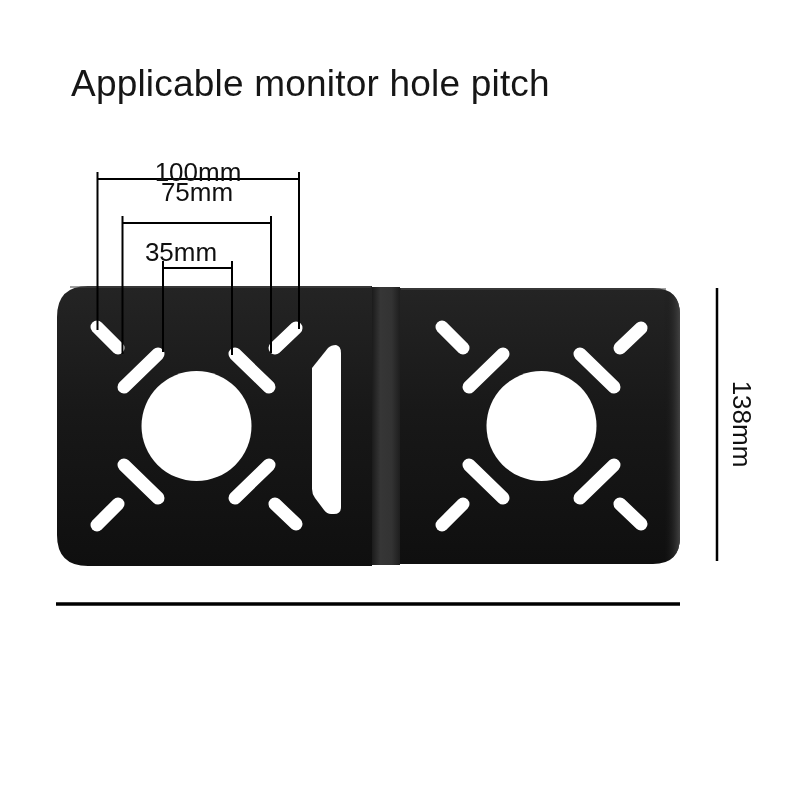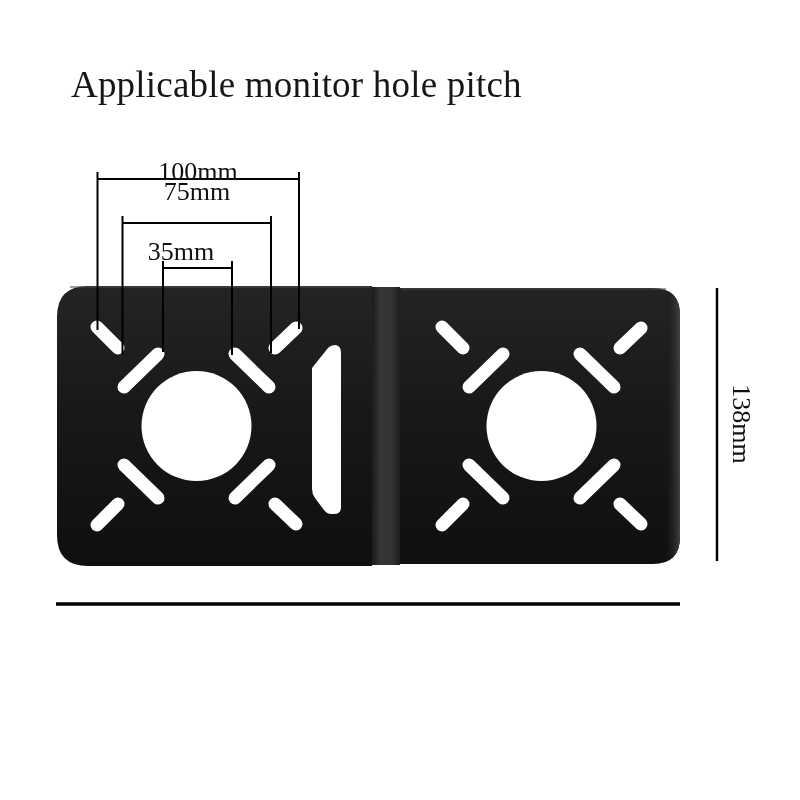--- a/index.html
+++ b/index.html
@@ -6,21 +6,21 @@
     margin: 0;
     padding: 0;
     background: #ffffff;
   }
   .canvas {
     position: relative;
     width: 800px;
     height: 608px;
     background: #ffffff;
     overflow: hidden;
-    font-family: Liberation Serif, serif;
+    font-family: Liberation Sans, sans-serif;
   }
   .artwork {
     position: absolute;
     left: 0;
     top: 0;
   }
   .title {
     position: absolute;
     left: 71px;
     top: 63px;

